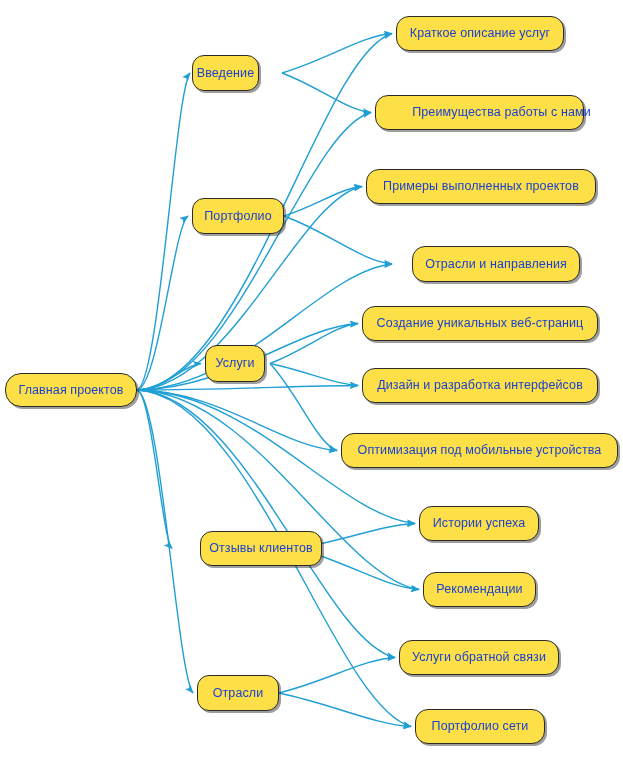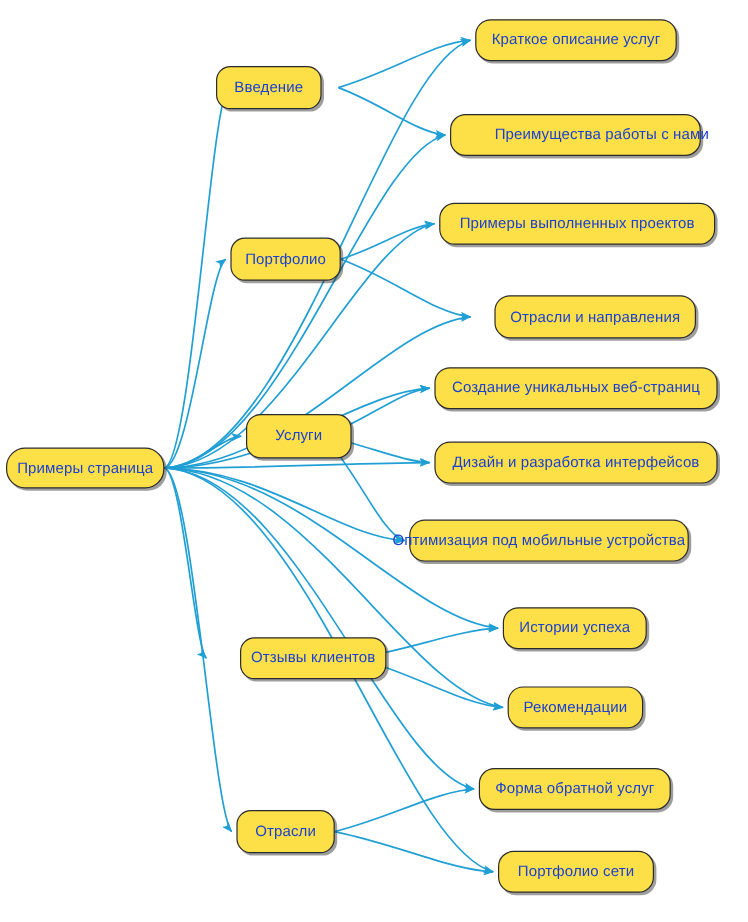--- a/index.html
+++ b/index.html
@@ -104,29 +104,29 @@
         <path d="M270,363.5 C298.14,393.95 318.24,445.28 337,450.5" fill="none" stroke="#1f9fd4" stroke-width="1.4" marker-end="url(#mm-arrow)"></path>
         <path d="M298,548.5 C347.14,539.75 382.24,525 415,523.5" fill="none" stroke="#1f9fd4" stroke-width="1.4" marker-end="url(#mm-arrow)"></path>
         <path d="M298,548.5 C348.82,562.85 385.12,587.04 419,589.5" fill="none" stroke="#1f9fd4" stroke-width="1.4" marker-end="url(#mm-arrow)"></path>
         <path d="M279,693 C327.72,680.575 362.52,659.63 395,657.5" fill="none" stroke="#1f9fd4" stroke-width="1.4" marker-end="url(#mm-arrow)"></path>
         <path d="M279,693 C334.44,704.725 374.03999999999996,724.49 411,726.5" fill="none" stroke="#1f9fd4" stroke-width="1.4" marker-end="url(#mm-arrow)"></path>
       </g>
   </svg>
 
   <div id="node-layer">
     <div class="mm-node root" id="node-root" style="left: 5px; top: 373px; width: 132px; height: 34px;">
-      <span class="mm-label">Примеры страница</span>
+      <span class="mm-label">Главная проектов</span>
     </div>
-  <div class="mm-node branch" style="left: 180px; top: 55px; width: 88px; height: 36px;">
+  <div class="mm-node branch" style="left: 192px; top: 55px; width: 67px; height: 36px;">
         <span class="mm-label">Введение</span>
       </div>
       <div class="mm-node branch" style="left: 192px; top: 198px; width: 92px; height: 36px;">
         <span class="mm-label">Портфолио</span>
       </div>
-      <div class="mm-node branch" style="left: 205px; top: 345px; width: 88px; height: 37px;">
+      <div class="mm-node branch" style="left: 205px; top: 345px; width: 60px; height: 37px;">
         <span class="mm-label">Услуги</span>
       </div>
       <div class="mm-node branch" style="left: 176px; top: 531px; width: 122px; height: 35px; margin-left: 24px;">
         <span class="mm-label">Отзывы клиентов</span>
       </div>
       <div class="mm-node branch" style="left: 197px; top: 675px; width: 82px; height: 36px;">
         <span class="mm-label">Отрасли</span>
       </div>
       <div class="mm-node leaf" style="left: 396px; top: 16px; width: 168px; height: 35px;">
         <span class="mm-label">Краткое описание услуг</span>
@@ -139,29 +139,29 @@
       </div>
       <div class="mm-node leaf" style="left: 384px; top: 246px; width: 168px; height: 36px; margin-left: 28px;">
         <span class="mm-label">Отрасли и направления</span>
       </div>
       <div class="mm-node leaf" style="left: 362px; top: 306px; width: 236px; height: 35px;">
         <span class="mm-label">Создание уникальных веб-страниц</span>
       </div>
       <div class="mm-node leaf" style="left: 362px; top: 368px; width: 236px; height: 35px;">
         <span class="mm-label">Дизайн и разработка интерфейсов</span>
       </div>
-      <div class="mm-node leaf" style="left: 341px; top: 433px; width: 233px; height: 35px; justify-content: flex-end;">
+      <div class="mm-node leaf" style="left: 341px; top: 433px; width: 277px; height: 35px;">
         <span class="mm-label">Оптимизация под мобильные устройства</span>
       </div>
       <div class="mm-node leaf" style="left: 419px; top: 506px; width: 120px; height: 35px;">
         <span class="mm-label">Истории успеха</span>
       </div>
       <div class="mm-node leaf" style="left: 423px; top: 572px; width: 113px; height: 35px;">
         <span class="mm-label">Рекомендации</span>
       </div>
       <div class="mm-node leaf" style="left: 399px; top: 640px; width: 160px; height: 35px;">
-        <span class="mm-label">Форма обратной услуг</span>
+        <span class="mm-label">Услуги обратной связи</span>
       </div>
       <div class="mm-node leaf" style="left: 415px; top: 709px; width: 130px; height: 35px;">
         <span class="mm-label">Портфолио сети</span>
       </div>
     </div>
 </div>
 
 </body></html>

